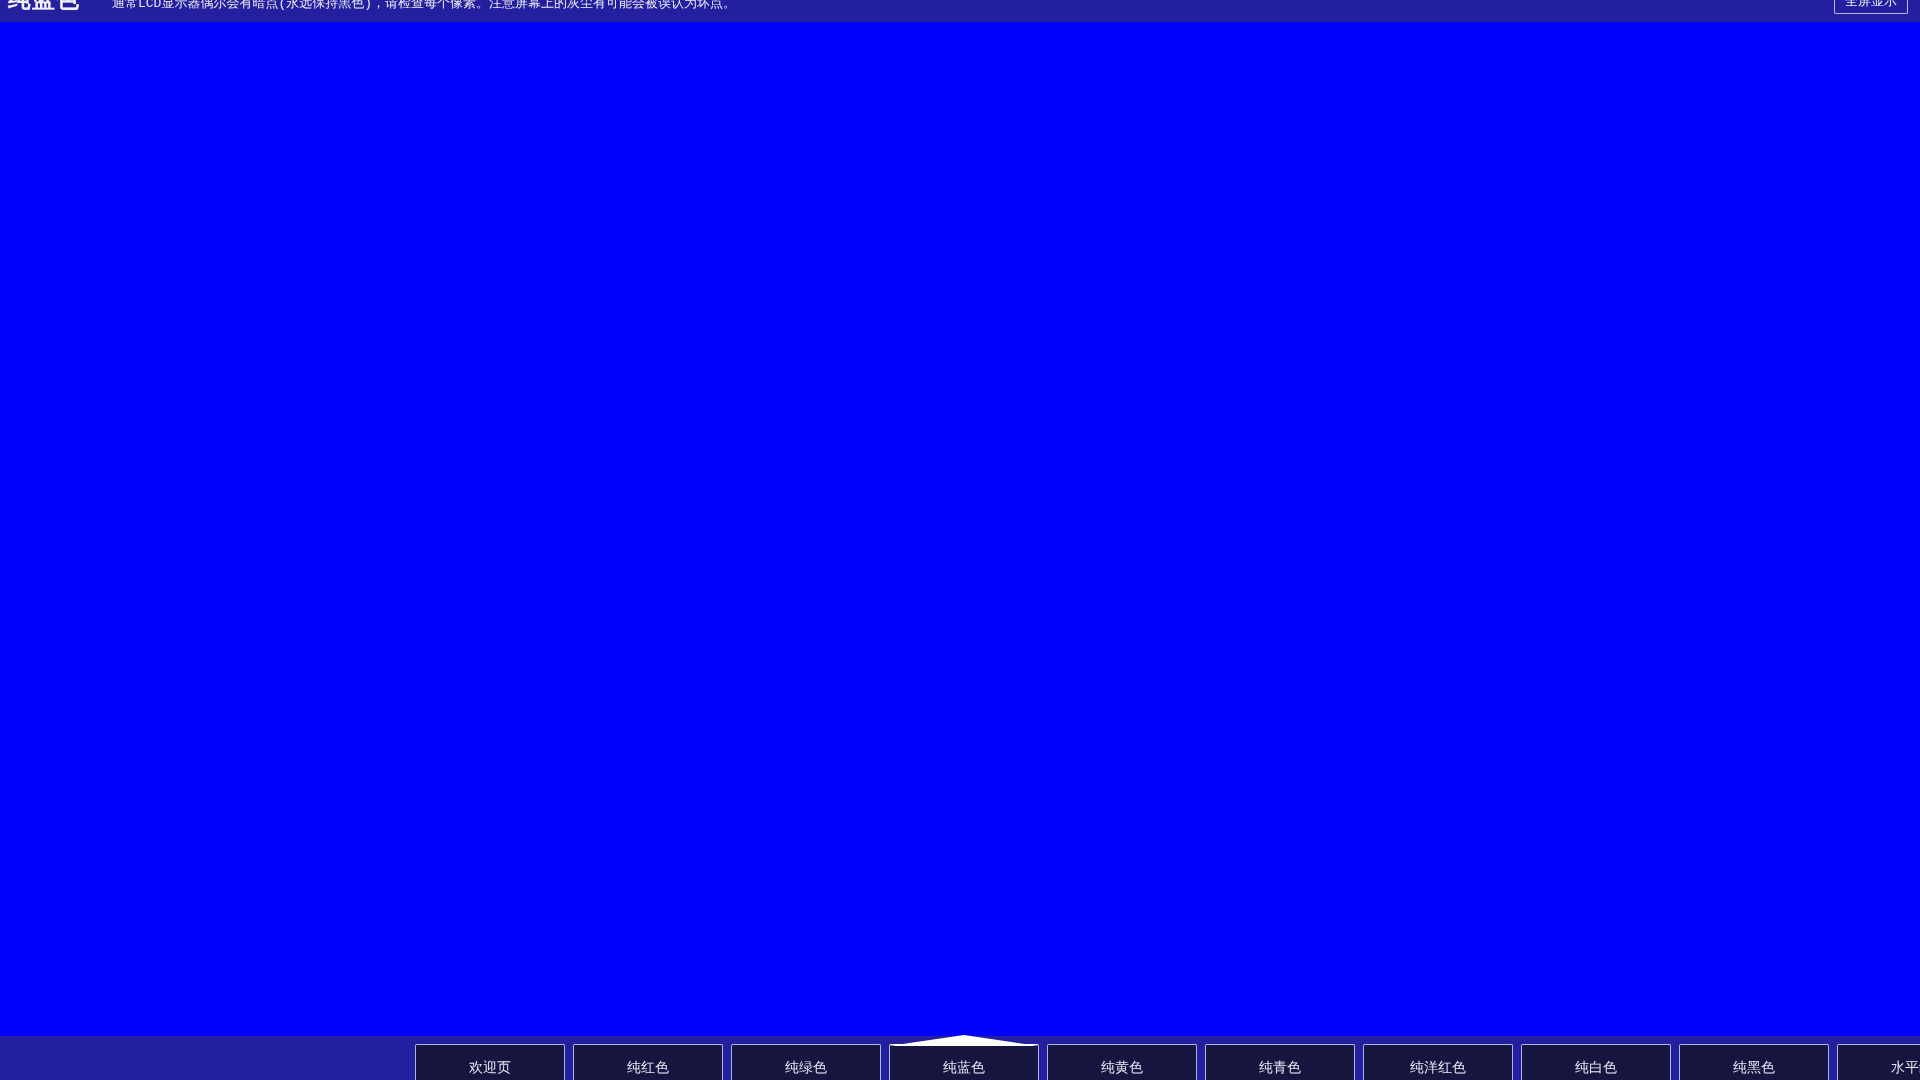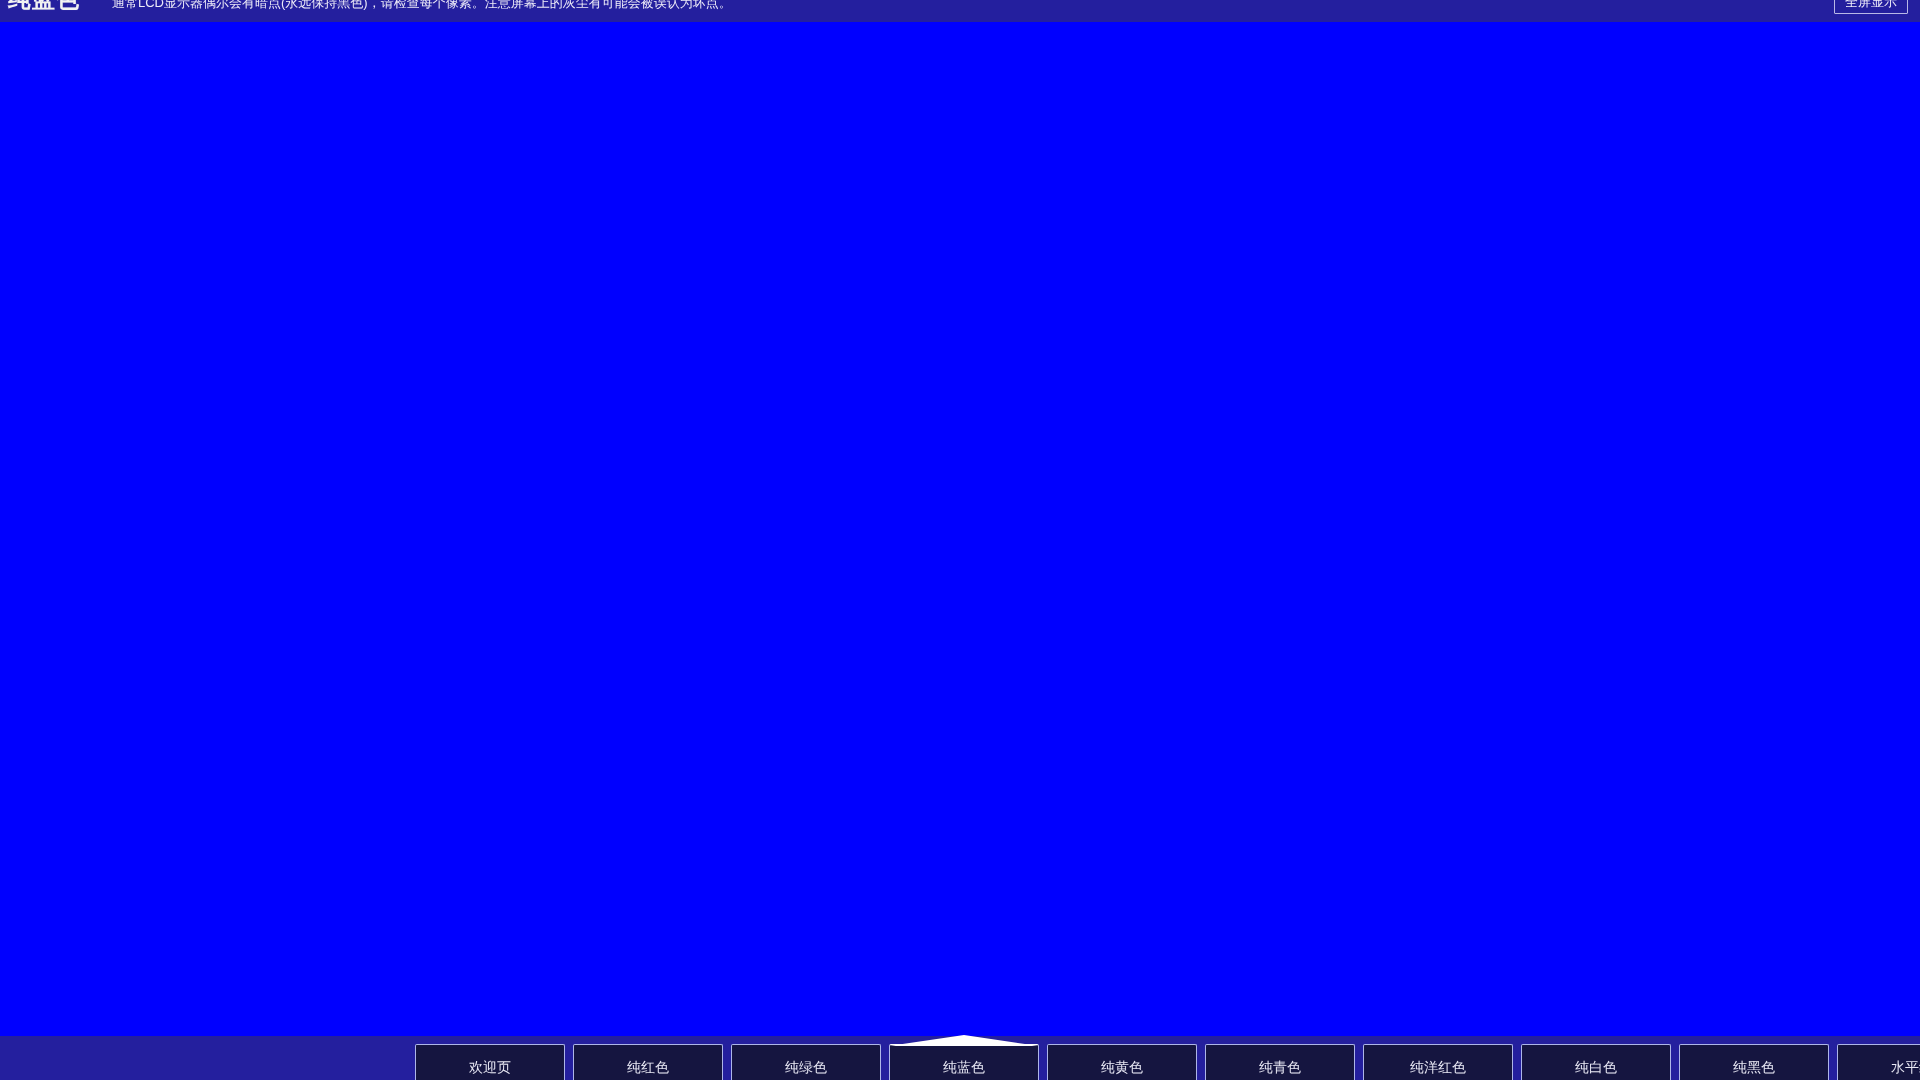--- a/index.html
+++ b/index.html
@@ -139,21 +139,21 @@
     border-bottom: 11px solid #ffffff;
   }
 
   .tab.active {
     border-top-color: #ffffff;
   }
 </style>
 </head>
 <body>
 
-<div id="app" style="background: #ffffff;">
+<div id="app" style="background: #ffffff; font-family: Liberation Mono, monospace;">
 
   <div class="header" style="background: rgb(36, 31, 158);">
     <div class="header-title">纯蓝色</div>
     <div class="header-subtitle">通常LCD显示器偶尔会有暗点(永远保持黑色)，请检查每个像素。注意屏幕上的灰尘有可能会被误认为坏点。</div>
     <div class="fullscreen-btn">全屏显示</div>
   </div>
 
   <div class="color-canvas" style="background: rgb(0, 0, 255);"></div>
 
   <div class="toolbar" style="background: rgb(36, 31, 158);">

